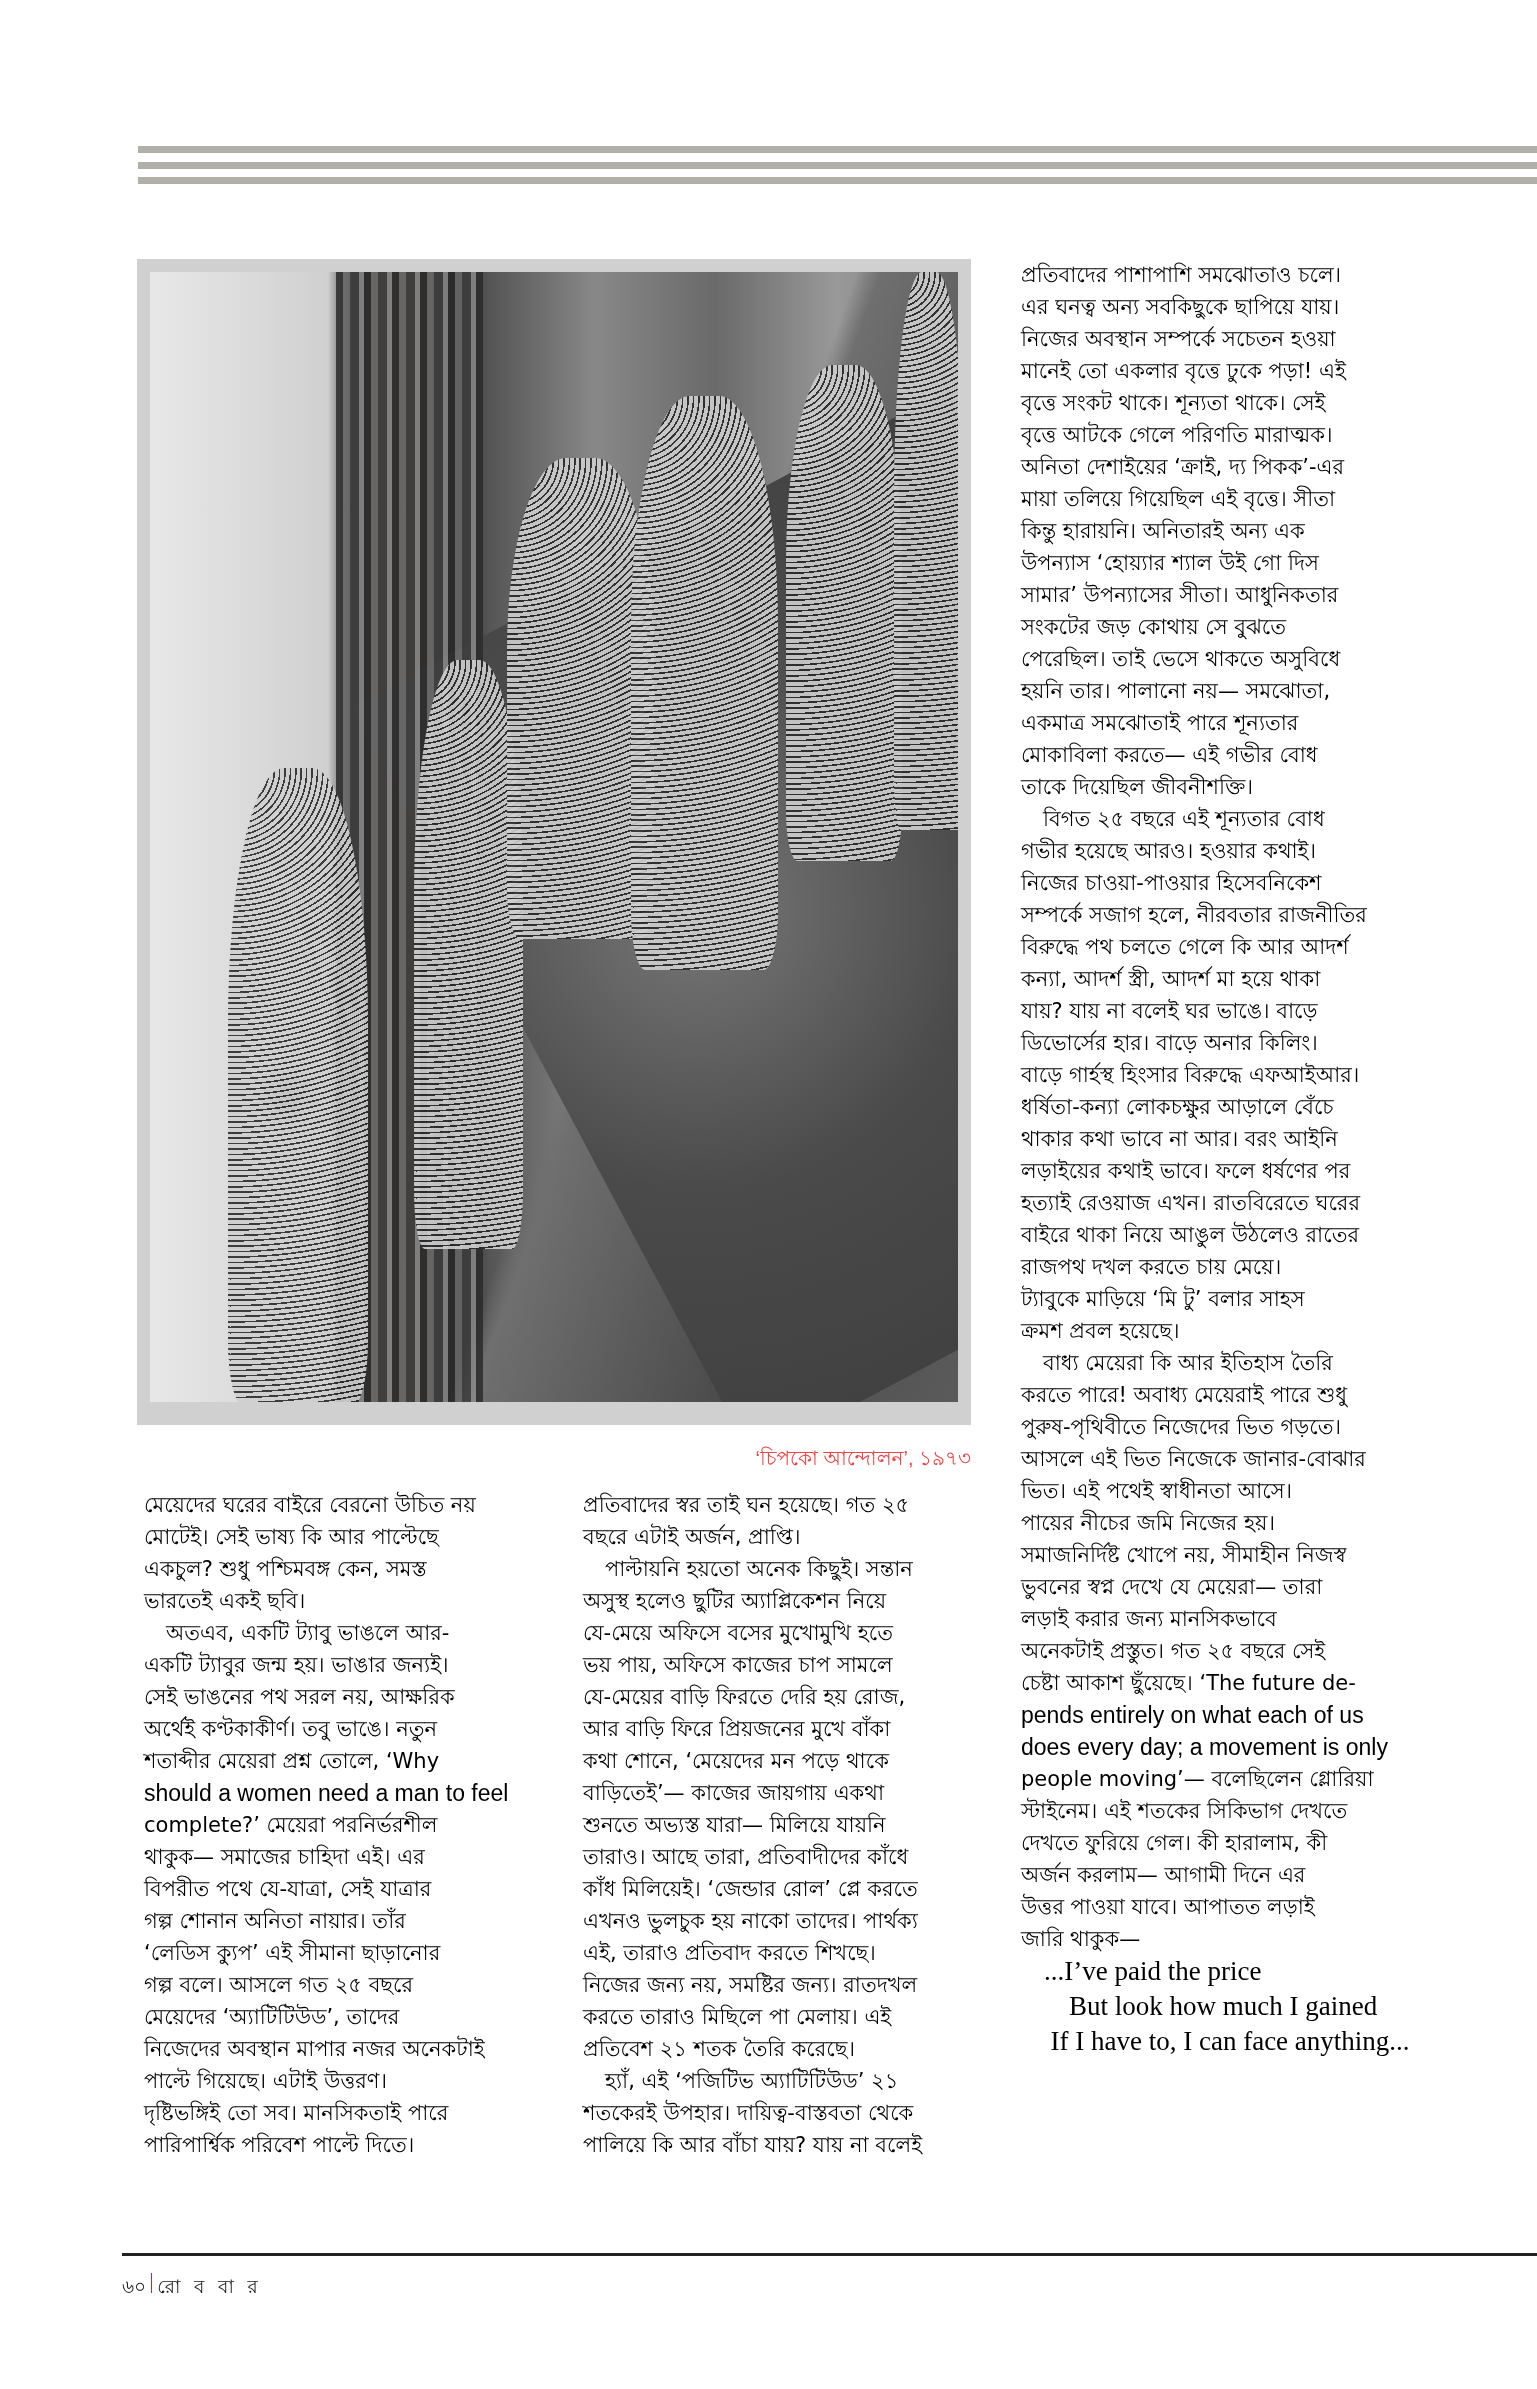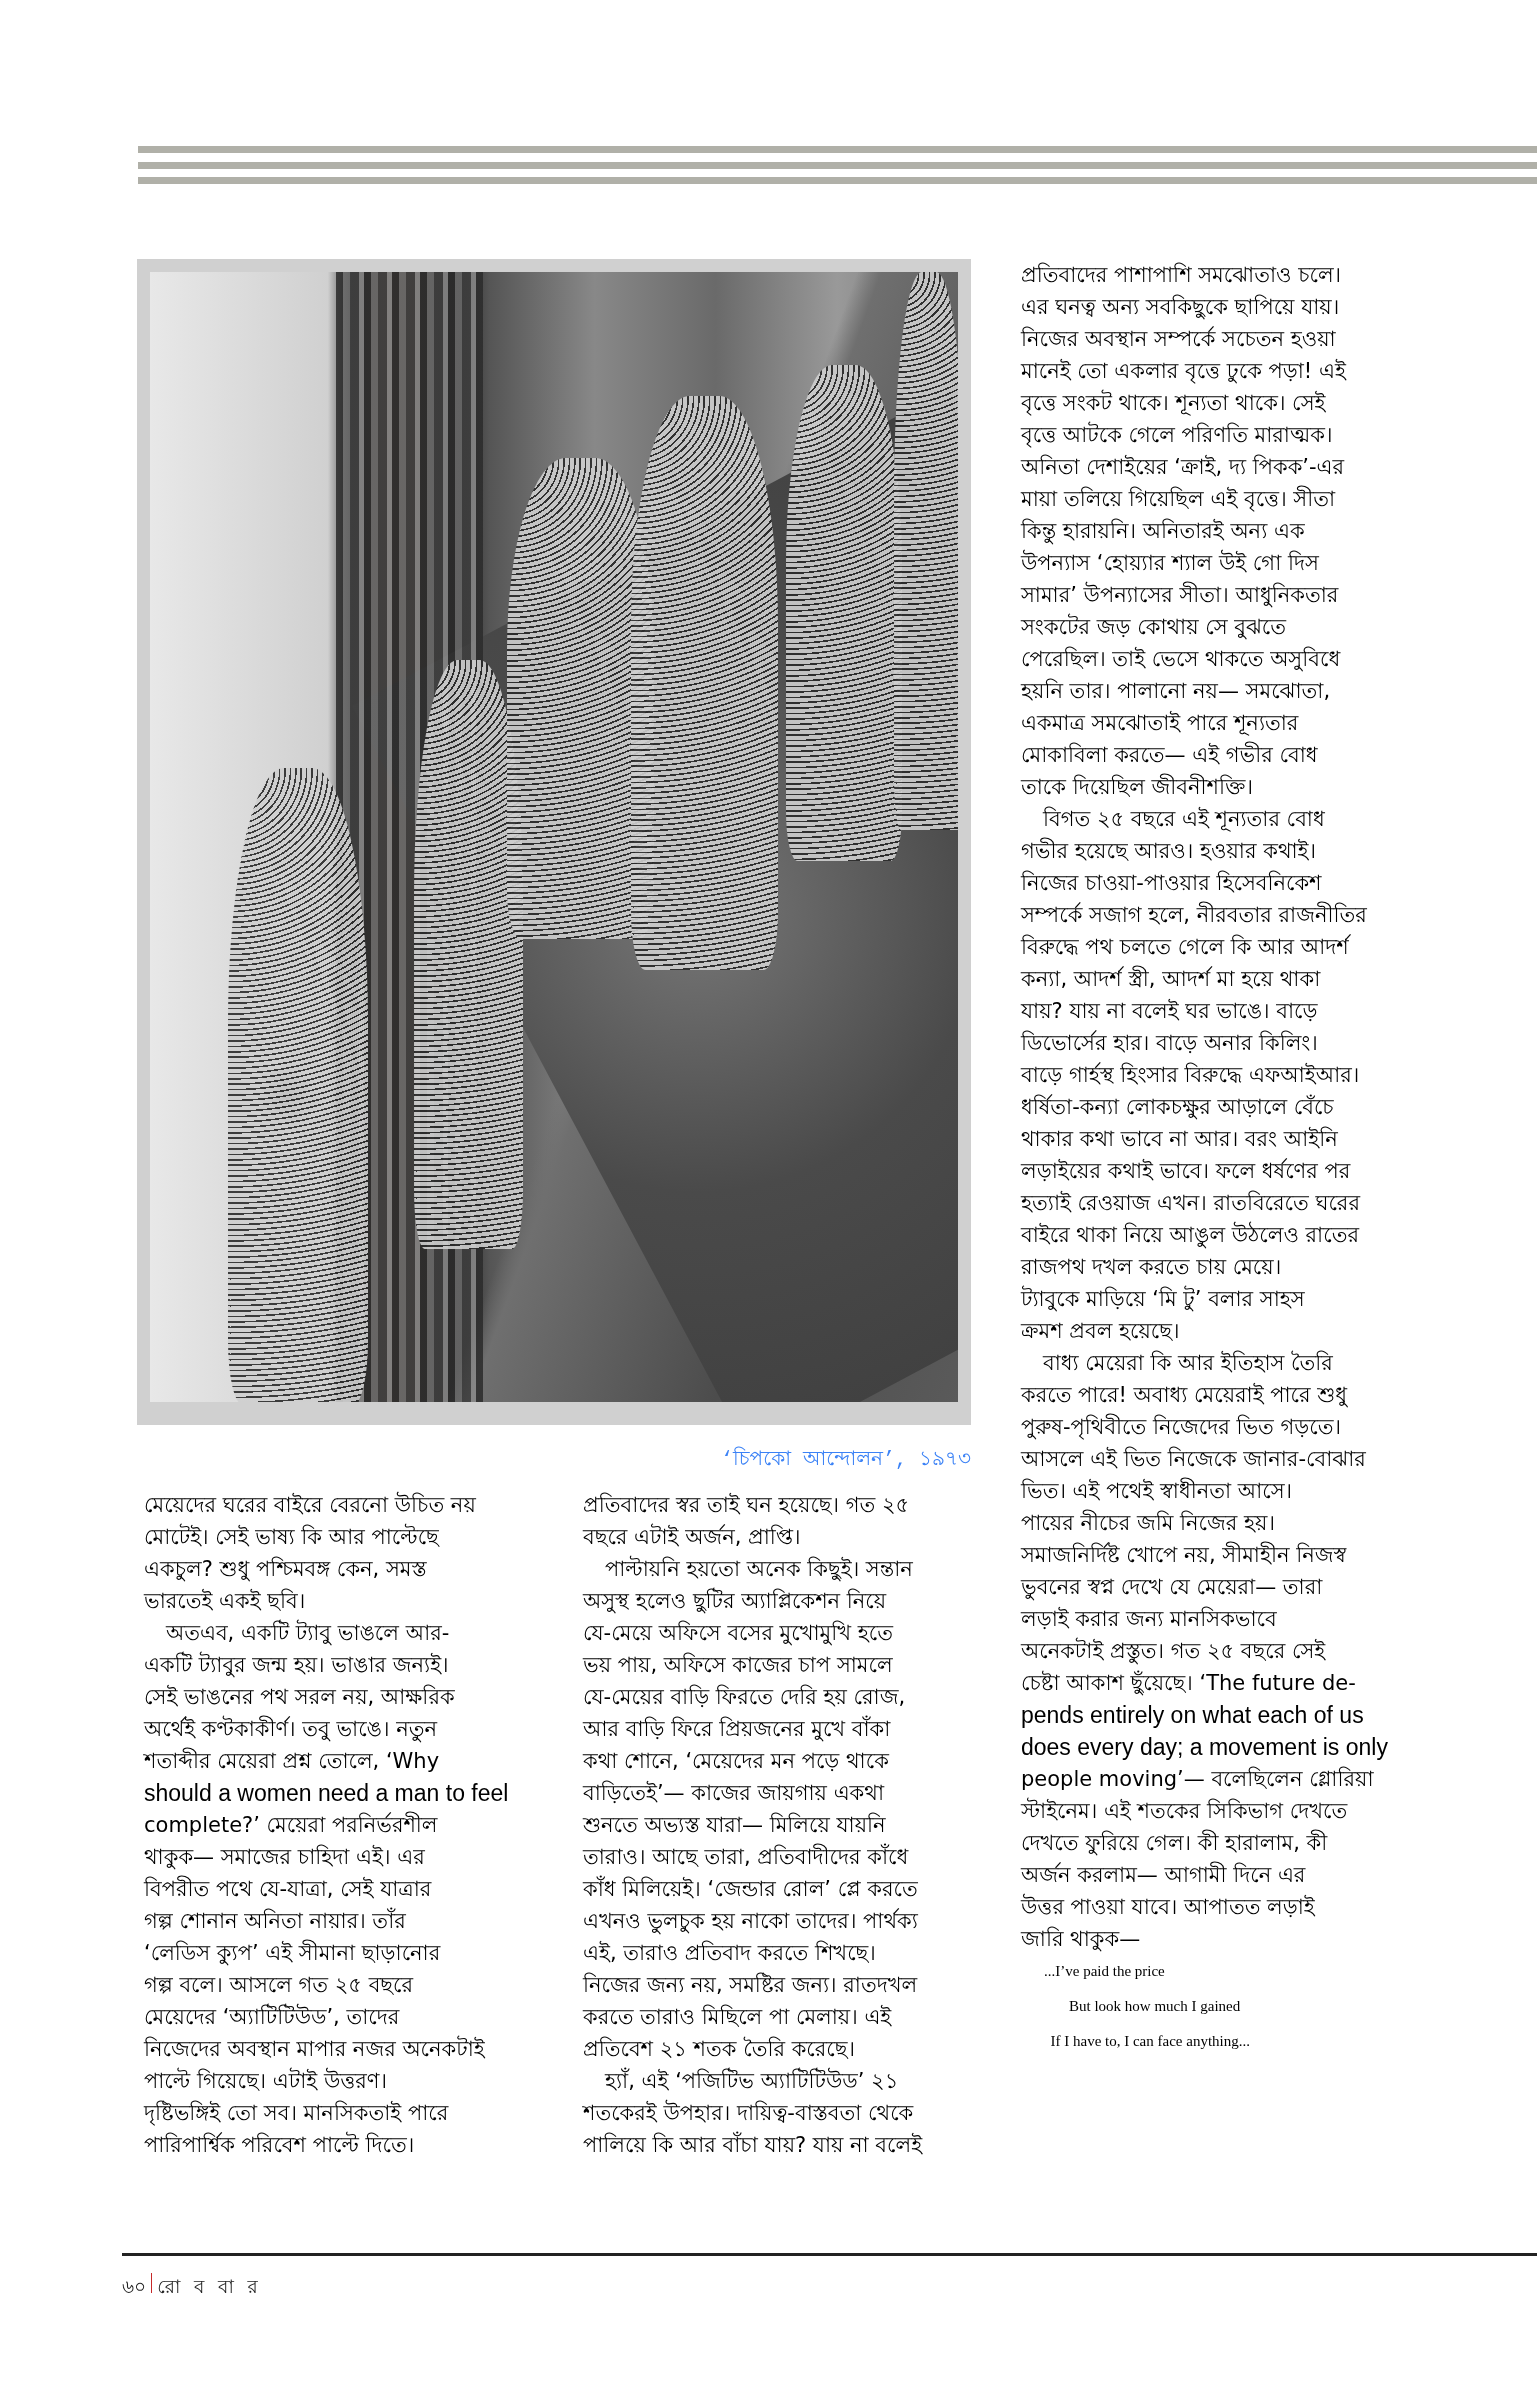--- a/index.html
+++ b/index.html
@@ -44,35 +44,35 @@
   .fig-e { left: 636px; top: 93px; width: 116px; height: 496px; background: linear-gradient(#8a8a8a, #5a5a5a); }
   .fig-f { left: 744px; top: 0; width: 70px; height: 558px; background: linear-gradient(#b0b0b0, #555); }
   .photo .hill {
     position: absolute; left: 202px; top: 434px; width: 698px; height: 853px;
     background: radial-gradient(circle at 30% 40%, #777 0%, #4a4a4a 40%, #3a3a3a 100%);
     transform: rotate(-28deg); transform-origin: 0 0;
   }
 
   .caption {
     position: absolute; right: 567px; top: 1443px;
-    font-family: Liberation Mono, monospace; font-size: 20px; color: #3b82f6;
+    font-family: Liberation Sans, sans-serif; font-size: 20px; color: #ef4444;
   }
 
   .col {
     position: absolute;
     font-family: "DejaVu Sans", sans-serif; font-size: 21px; line-height: 32px;
     color: #000000; white-space: nowrap;
   }
   .col-1 { left: 144px; top: 1489px; width: 419px; }
   .col-2 { left: 583px; top: 1489px; width: 403px; }
   .col-3 { left: 1021px; top: 259px; width: 496px; }
   .col .line { display: block; height: 32px; }
   .col .line.indent { padding-left: 22px; }
   .col .line.en { font-family: Liberation Sans, sans-serif; font-size: 23px; }
-  .col .verse { display: block; height: 35px; font-family: "Liberation Serif", serif; font-size: 15px; }
+  .col .verse { display: block; height: 35px; font-family: "Liberation Serif", serif; font-size: 27px; }
   .verse-1 { padding-left: 23px; }
   .verse-2 { padding-left: 48px; }
   .verse-3 { padding-left: 29.5px; }
 
   .footer-rule { position: absolute; left: 122px; top: 2253px; width: 1416px; height: 3.1px; background: #222; }
   .folio {
     position: absolute; left: 122px; top: 2273px; font-size: 18.6px;
     display: flex; gap: 4.7px; color: #222;
   }
   .folio .sep { display: inline-block; width: 1.6px; height: 20px; background: #c62828; }

